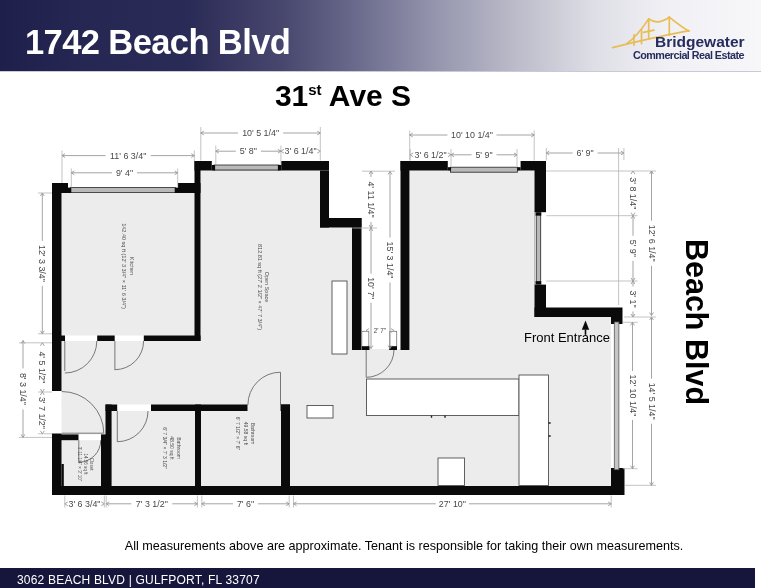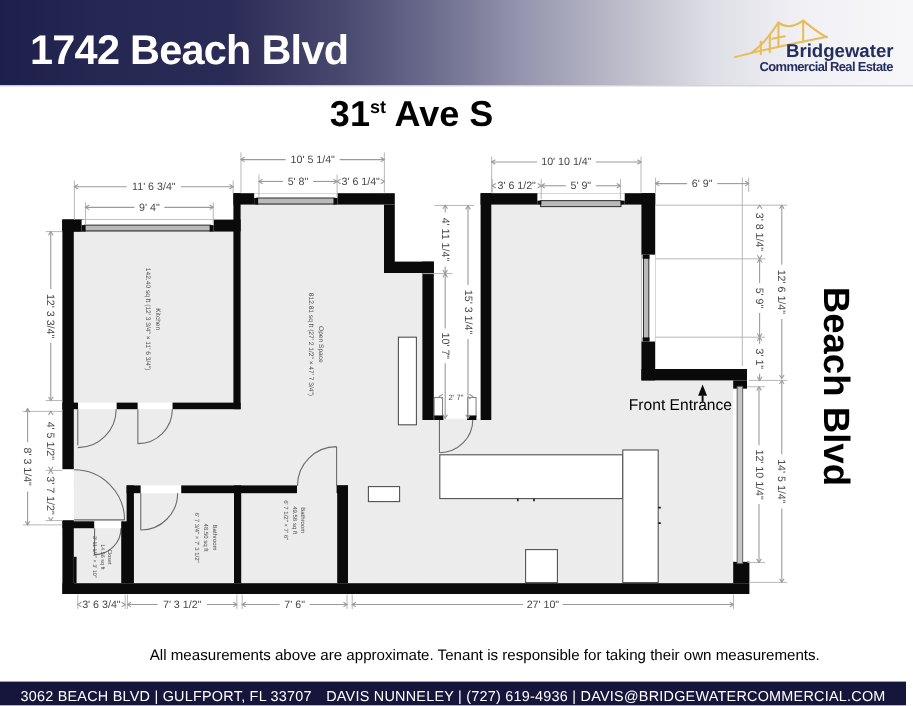--- a/index.html
+++ b/index.html
@@ -51,21 +51,20 @@
 <div class="ave">31<sup>st</sup> Ave S</div>
 
 <div class="beach">Beach Blvd</div>
 
 <div class="disc">All measurements above are approximate. Tenant is responsible for taking their own measurements.</div>
 
 <div class="foot">
 
   <span class="l">3062 BEACH BLVD | GULFPORT, FL 33707</span>
 
-  <span class="r">DAVIS NUNNELEY | (727) 619-4936 | DAVIS@BRIDGEWATERCOMMERCIAL.COM</span>
 </div>
 
 <svg style="position:absolute;left:0;top:0" width="761" height="588" viewBox="0 0 761 588">
 
 <rect x="61.5" y="193.0" width="133.5" height="142.5" fill="#ececec"></rect>
 
 <rect x="61.5" y="341.0" width="139.0" height="63.5" fill="#ececec"></rect>
 
 <rect x="61.5" y="403.5" width="44.5" height="30.9" fill="#ececec"></rect>
 

